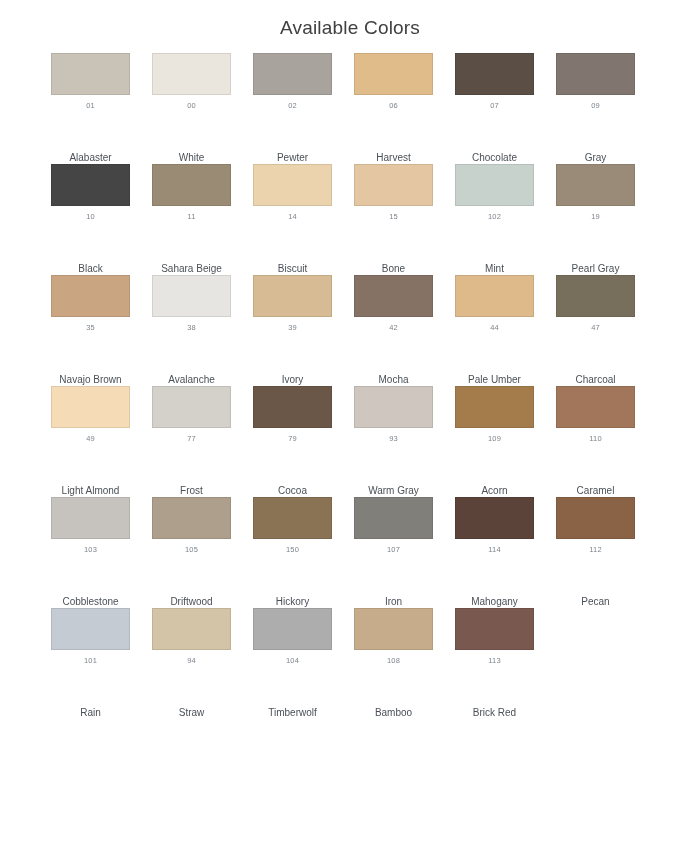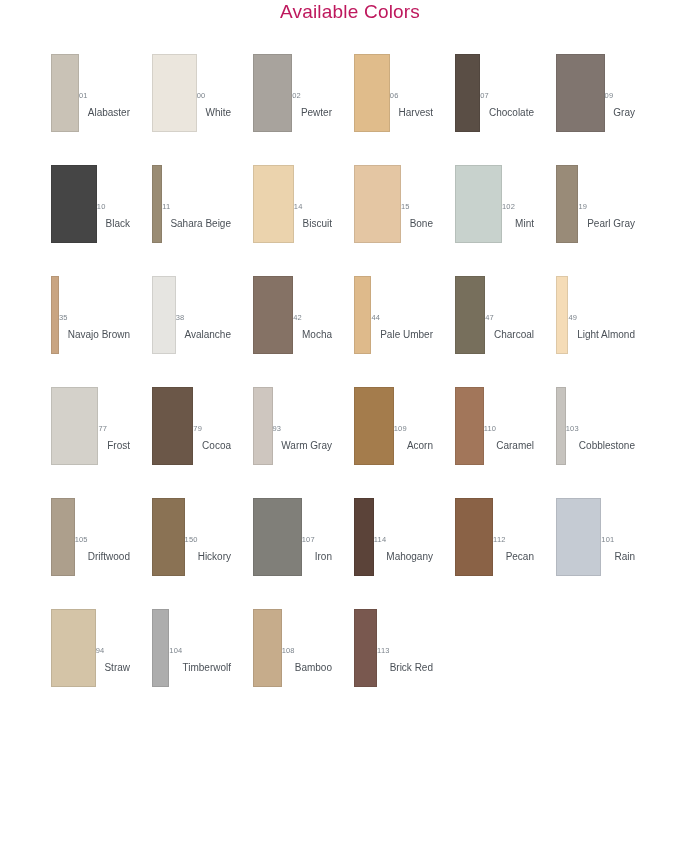--- a/index.html
+++ b/index.html
@@ -21,44 +21,44 @@
     width: 700px;
     height: 843px;
     position: relative;
     background: #ffffff;
   }
 
   .page-title {
     text-align: center;
     font-size: 19px;
     font-weight: 400;
-    color: #be185d;
+    color: #404040;
     letter-spacing: 0.2px;
     margin: 0;
-    padding-top: 0;
+    padding-top: 16px;
     line-height: 24px;
   }
 
   .swatch-grid {
     width: 612px;
     margin: 0 auto;
     padding-top: 13px;
     display: grid;
     grid-template-columns: repeat(6, 79px);
     column-gap: 22px;
     row-gap: 0px;
     justify-content: start;
     padding-left: 7px;
   }
 
   .swatch-cell {
     width: 79px;
     height: 111px;
     display: flex;
-    flex-direction: row;
+    flex-direction: column;
     align-items: center;
   }
 
   .swatch-chip {
     width: 79px;
     height: 78px;
     border: 1px solid rgba(0,0,0,0.09);
     display: block;
   }
 
@@ -152,20 +152,25 @@
         <div class="swatch-chip" style="background-color: rgb(201, 165, 130);"></div>
         <div class="swatch-code">35</div>
         <div class="swatch-name">Navajo Brown</div>
       </div>
       <div class="swatch-cell">
         <div class="swatch-chip" style="background-color: rgb(230, 229, 225);"></div>
         <div class="swatch-code">38</div>
         <div class="swatch-name">Avalanche</div>
       </div>
       <div class="swatch-cell">
+        <div class="swatch-chip" style="background-color: rgb(214, 187, 148);"></div>
+        <div class="swatch-code">39</div>
+        <div class="swatch-name">Ivory</div>
+      </div>
+      <div class="swatch-cell">
         <div class="swatch-chip" style="background-color: rgb(133, 114, 101);"></div>
         <div class="swatch-code">42</div>
         <div class="swatch-name">Mocha</div>
       </div>
       <div class="swatch-cell">
         <div class="swatch-chip" style="background-color: rgb(222, 186, 139);"></div>
         <div class="swatch-code">44</div>
         <div class="swatch-name">Pale Umber</div>
       </div>
       <div class="swatch-cell">

